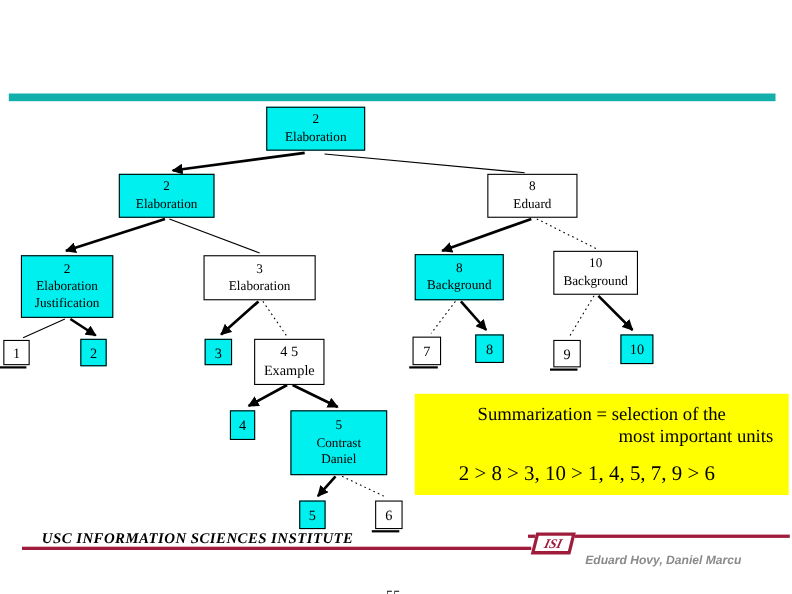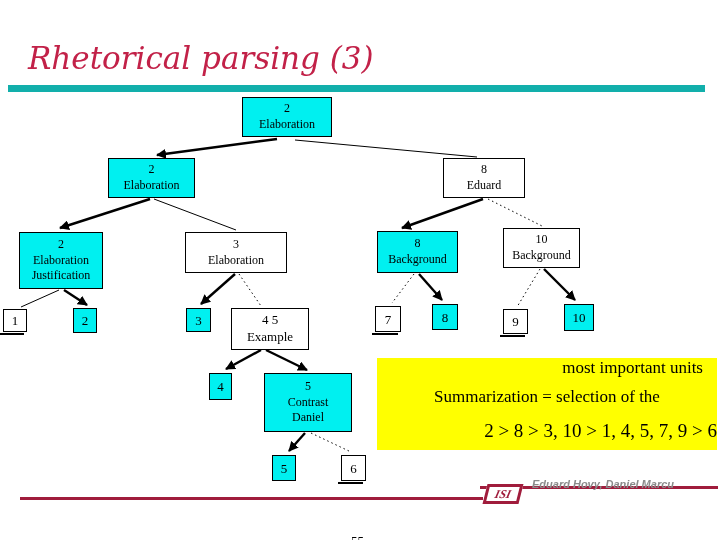--- a/index.html
+++ b/index.html
@@ -22,21 +22,21 @@
   .shadowline:after{content:"";position:absolute;left:-4px;right:2px;bottom:-4px;
     border-bottom:2px solid #000;}
 
   #node-root{left:242px;top:97px;width:90px;height:40px;}
   #node-elab2{left:108px;top:158px;width:87px;height:40px;}
   #node-example8{left:443px;top:158px;width:82px;height:40px;}
   #node-background2{left:19px;top:232px;width:84px;height:57px;}
   #node-elaboration3{left:185px;top:232px;width:102px;height:41px;}
   #node-concession8{left:377px;top:231px;width:81px;height:42px;}
   #node-antithesis10{left:503px;top:228px;width:77px;height:40px;}
-  #node-contrast45{left:231px;top:308px;width:78px;height:42px;font-size:13px;}
+  #node-contrast45{left:231px;top:308px;width:64px;height:42px;font-size:13px;}
   #node-evidence5{left:264px;top:373px;width:88px;height:59px;}
   #leaf-1{left:3px;top:309px;width:24px;height:23px;}
   #leaf-2{left:73px;top:308px;width:24px;height:25px;}
   #leaf-3{left:186px;top:308px;width:25px;height:24px;}
   #leaf-4{left:209px;top:373px;width:23px;height:27px;}
   #leaf-5{left:272px;top:455px;width:24px;height:26px;}
   #leaf-6{left:341px;top:455px;width:25px;height:26px;}
   #leaf-7{left:375px;top:306px;width:26px;height:26px;}
   #leaf-8{left:432px;top:304px;width:26px;height:26px;}
   #leaf-9{left:503px;top:309px;width:25px;height:25px;}
@@ -47,44 +47,43 @@
   #edges line{stroke:#000;}
   .thick{stroke-width:2.4px;}
   .thin{stroke-width:1px;}
   .dot{stroke-width:1px;stroke-dasharray:1.5 3;}
 
   
   #summary-panel{position:absolute;left:377px;top:358px;width:340px;height:92px;
     background:var(--highlight-yellow,#FFFF00);box-sizing:border-box;}
   #summary-line1{margin-top:9px;font-size:17px;text-align:center;}
   #summary-line2{font-size:17px;text-align:right;padding-right:14px;}
-  #summary-ranking{margin-top:13px;font-size:19px;text-align:right;}
+  #summary-ranking{margin-top:13px;font-size:19px;text-align:left;margin-left:40px;}
 
   
   #footer-institute{position:absolute;left:38px;top:482px;font-size:13.5px;
     font-weight:bold;font-style:italic;letter-spacing:0.4px;white-space:nowrap;}
   #footer-rule-left{position:absolute;left:20px;top:497px;width:463px;height:3px;
     background:var(--footer-maroon,#A01C3C);}
   #footer-rule-right{position:absolute;left:480px;top:486px;width:238px;height:3px;
     background:var(--footer-maroon,#A01C3C);}
   #page-number{position:absolute;left:351px;top:501px;font-size:13px;margin-top:32px;}
   #isi-logo{position:absolute;left:485px;top:484px;width:36px;height:20px;
     background:#fff;border:3px solid var(--footer-maroon,#A01C3C);
     transform:skewX(-14deg);display:flex;align-items:center;justify-content:center;
     font-weight:bold;font-style:italic;font-size:12px;color:var(--footer-maroon,#A01C3C);
     box-sizing:border-box;}
-  #footer-credits{position:absolute;left:532px;top:478px;font-family:"Liberation Sans",sans-serif;
+  #footer-credits{position:absolute;left:532px;top:504px;font-family:"Liberation Sans",sans-serif;
     font-size:11px;font-weight:bold;font-style:italic;color:#8a8a8a;white-space:nowrap;}
 </style>
 </head>
 <body>
 
 <div id="slide">
 
-  <div id="page-title">Rhetorical parsing (3)</div>
   <div id="title-rule"></div>
 
   <svg id="edges" width="720" height="540" viewBox="0 0 720 540">
     <defs>
       <marker id="arrow" markerUnits="userSpaceOnUse" markerWidth="11" markerHeight="10" refX="9" refY="5" orient="auto">
         <path d="M0,0 L10,5 L0,10 z" fill="#000"></path>
       </marker>
     </defs>
     <line class="thick" x1="277" y1="139" x2="157" y2="155" marker-end="url(#arrow)"></line>
     <line class="thin" x1="295" y1="140" x2="477" y2="157"></line>
@@ -170,24 +169,25 @@
       <span>8</span>
     </div>
   <div class="node leaf shadowline" id="leaf-9">
       <span>9</span>
     </div>
   <div class="node leaf cyan" id="leaf-10">
       <span>10</span>
     </div>
 
   <div id="summary-panel">
+    <div id="summary-line1">Summarization = selection of the</div>
     <div id="summary-line2">most important units</div>
-    <div id="summary-line1">Summarization = selection of the</div>
     <div id="summary-ranking">2 &gt; 8 &gt; 3, 10 &gt; 1, 4, 5, 7, 9 &gt; 6</div>
   </div>
 
+  <div id="footer-institute">USC INFORMATION SCIENCES INSTITUTE</div>
   <div id="footer-rule-left"></div>
   <div id="footer-rule-right"></div>
   <div id="page-number">55</div>
   <div id="isi-logo">ISI</div>
   <div id="footer-credits">Eduard Hovy, Daniel Marcu</div>
 
 </div>
 
 </body></html>

